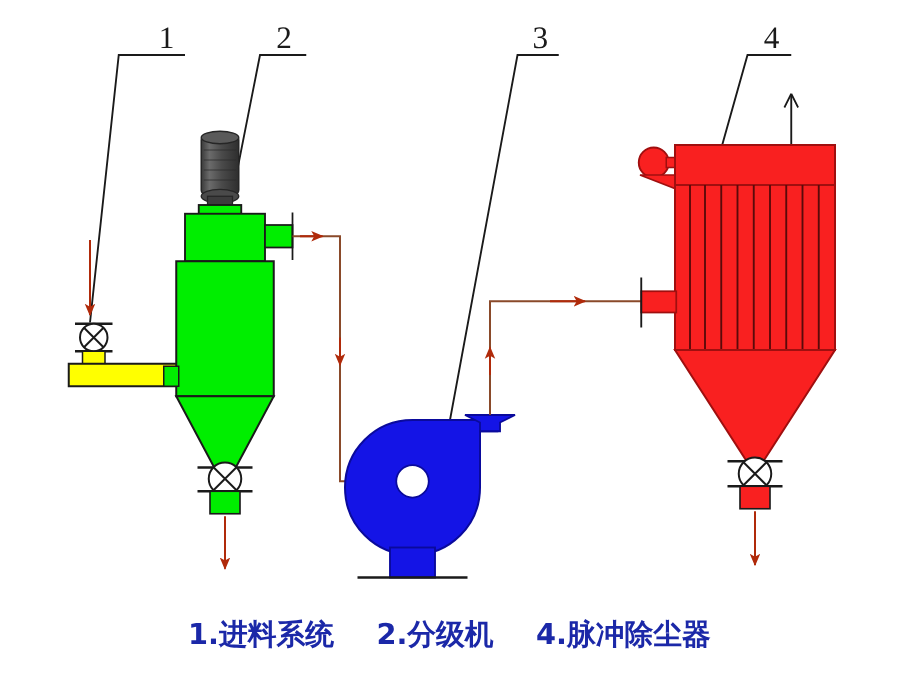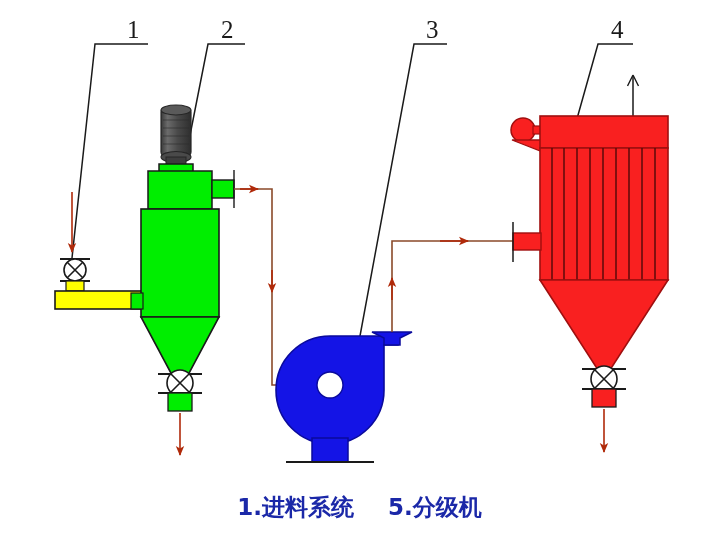--- a/index.html
+++ b/index.html
@@ -191,16 +191,17 @@
       <path d="M595,370 L613,388 M613,370 L595,388" stroke="#1a1a1a" stroke-width="1.6"></path>
       <line x1="582" y1="389" x2="626" y2="389" stroke="#1a1a1a" stroke-width="2"></line>
       <rect x="592" y="389" width="24" height="18" fill="#f92020" stroke="#1a1a1a" stroke-width="1.3"></rect>
 
       <line x1="604" y1="409" x2="604" y2="452" stroke="#b02a0a" stroke-width="1.6" marker-end="url(#arrowRed)"></line>
     </g>
   </svg>
 
   <div class="caption-row">
     <span class="caption-item">1.进料系统</span>
-    <span class="caption-item">5.分级机</span>
+    <span class="caption-item">2.分级机</span>
+    <span class="caption-item">4.脉冲除尘器</span>
   </div>
 
 </div>
 
 </body></html>

